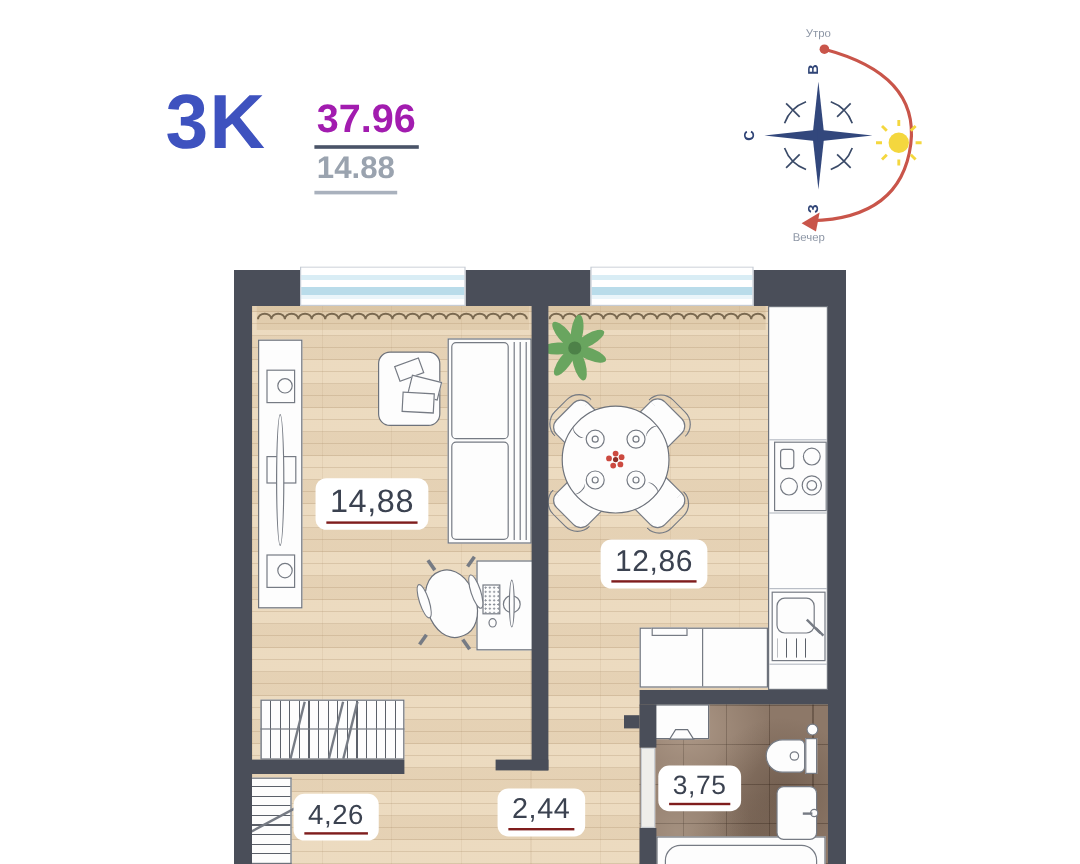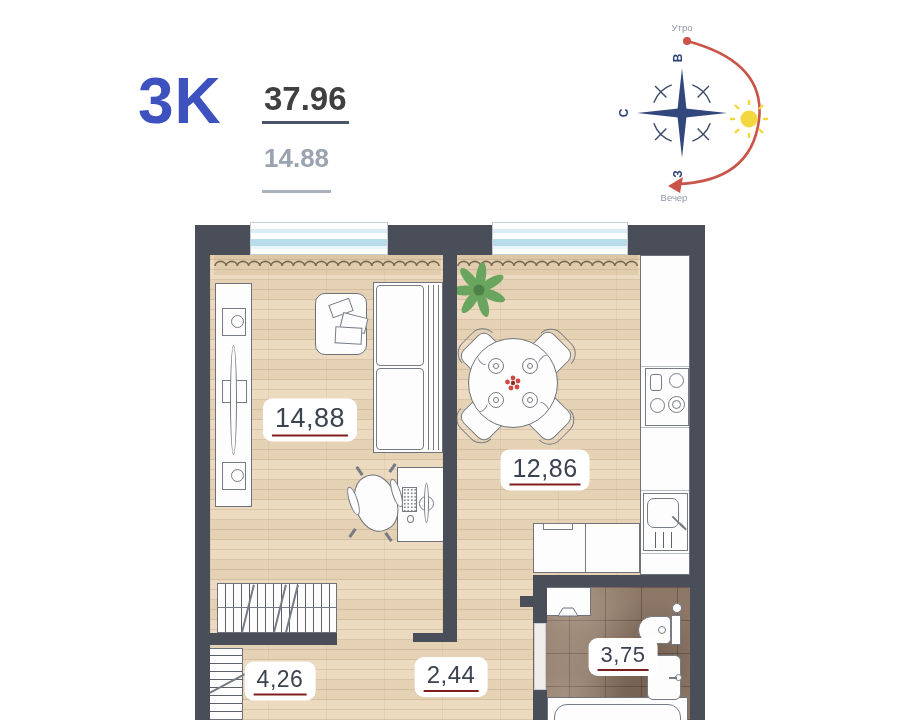--- a/index.html
+++ b/index.html
@@ -2,24 +2,24 @@
 <html><head>
 <meta charset="utf-8">
 <style>
   html,body{margin:0;padding:0;}
   body{width:900px;height:720px;position:relative;overflow:hidden;background:#ffffff;
        font-family:"Liberation Sans", sans-serif;}
   .abs{position:absolute;box-sizing:border-box;}
   
   .logo{left:138px;top:64px;font-size:64px;font-weight:bold;color:#3e52bf;letter-spacing:1px;}
   .areas{left:262px;top:80px;}
-  .area-total{display:inline-block;font-size:33px;font-weight:bold;color:#404040;
+  .area-total{display:inline-block;font-size:33px;font-weight:bold;color:#a21caf;
               border-bottom:3px solid #4a5468;padding:0 2px 3px;}
   .area-living{display:inline-block;font-size:26px;font-weight:bold;color:#9aa3af;
-               border-bottom:3px solid #a9b1bd;padding:0 2px 16px;margin-top:19px;}
+               border-bottom:3px solid #a9b1bd;padding:0 2px 4px;margin-top:0;}
   
   .plan{left:195px;top:222px;width:510px;height:498px;overflow:hidden;}
   .wall{background:#4a4e59;z-index:30;}
   .floor-wood{background-color:#ebd8bb;z-index:1;
     background-image:
       repeating-linear-gradient(90deg, rgba(150,117,80,0.10) 0 1px, transparent 1px 58px),
       repeating-linear-gradient(0deg, rgba(150,117,80,0.22) 0 1px, transparent 1px 10px),
       repeating-linear-gradient(0deg, rgba(255,255,255,0.07) 0 20px, rgba(120,90,60,0.05) 20px 40px);}
   .floor-tile{z-index:2;background-color:#8d7868;
     background-image:
@@ -257,16 +257,16 @@
   <div class="abs wall" style="left:338px;top:353px;width:157px;height:12px;"></div>
   <div class="abs wall" style="left:338px;top:365px;width:14px;height:36px;"></div>
   <div class="abs wall" style="left:325px;top:374px;width:13px;height:11px;"></div>
   <div class="abs wall" style="left:338px;top:468px;width:14px;height:30px;"></div>
 
   <div class="abs window" style="left:55px;top:0px;width:138px;height:33px;"></div>
   <div class="abs window" style="left:297px;top:0px;width:136px;height:33px;"></div>
 
   <div class="abs rlabel" style="left:115px;top:198px;font-size:27px;"><span>14,88</span></div>
   <div class="abs rlabel" style="left:350px;top:248px;font-size:25px;"><span>12,86</span></div>
-  <div class="abs rlabel" style="left:388px;top:435px;font-size:22px;margin-left:40px;"><span>3,75</span></div>
+  <div class="abs rlabel" style="left:388px;top:435px;font-size:22px;"><span>3,75</span></div>
   <div class="abs rlabel" style="left:85px;top:459px;font-size:23px;"><span>4,26</span></div>
   <div class="abs rlabel" style="left:256px;top:455px;font-size:24px;"><span>2,44</span></div>
 </div>
 
 </body></html>

